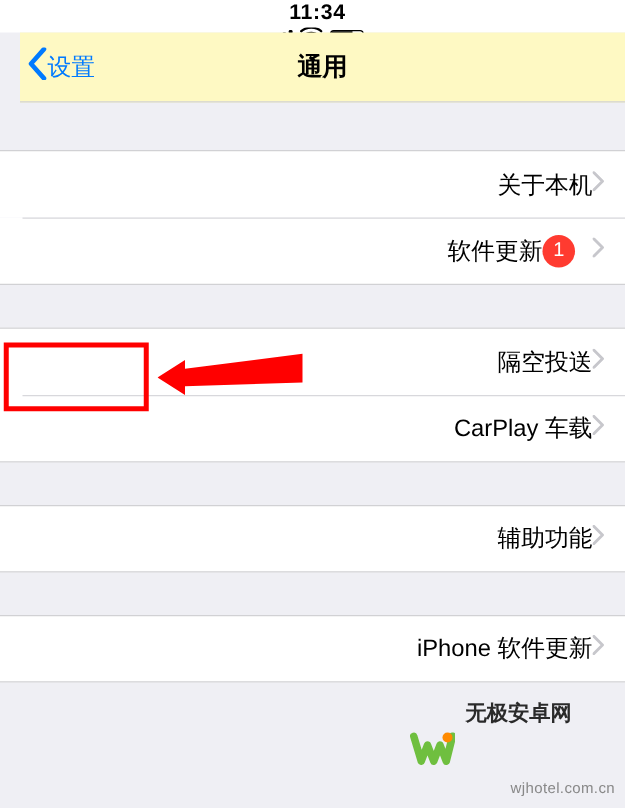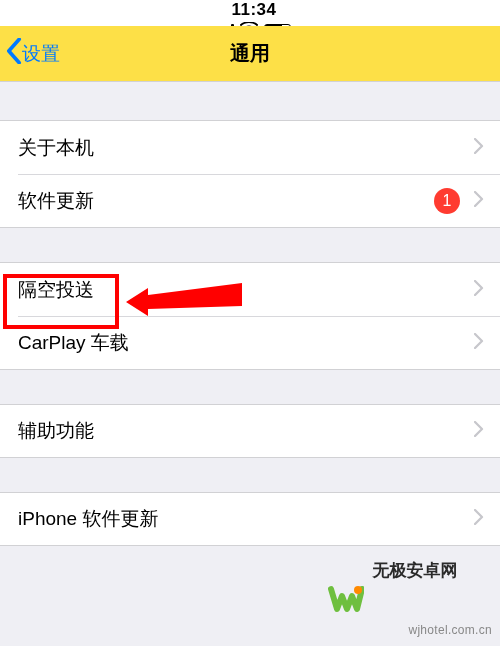--- a/index.html
+++ b/index.html
@@ -33,24 +33,25 @@
     .battery {
       width: 27px; height: 13px; border: 1.5px solid #000; border-radius: 3px;
       position: relative; display: flex; align-items: center;
     }
     .battery::after {
       content: ""; position: absolute; right: -4px; top: 3px;
       width: 2.5px; height: 5px; background: #000; border-radius: 0 2px 2px 0;
     }
     .battery-fill { width: 65%; height: 100%; background: #000; border-radius: 1px 0 0 1px; margin-left: 0.5px; }
     .nav-bar {
-      height: 56px; background: #fde047;
+      height: 56px; background: #fef9c3;
       display: flex; align-items: center; justify-content: center;
       position: relative;
       border-bottom: 1px solid #d1d1d4;
+      margin-left: 16px;
     }
     .back {
       position: absolute; left: 6px; top: 0; bottom: 0;
       display: flex; align-items: center;
       color: #007aff; font-size: 19px;
     }
     .back-chevron svg { width: 16px; height: 26px; }
     .nav-title { font-size: 20px; font-weight: 600; }
     .group { margin-top: 34px; }
     .group.first { margin-top: 38px; }
@@ -62,21 +63,21 @@
       padding: 0 16px 0 18px;
       position: relative;
       font-size: 19px;
     }
     .row + .row::before {
       content: ""; position: absolute; top: 0; left: 18px; right: 0;
       height: 1px; background: #d8d8dc;
     }
     .group > .row:first-child { border-top: 1px solid #d1d1d4; }
     .group > .row:last-child { border-bottom: 1px solid #d1d1d4; }
-    .row-label { flex: 1; color: #000; }
+    .row-label { flex: 1; color: #000; text-align: right; }
     .chevron svg { width: 10px; height: 16px; }
     .badge {
       width: 26px; height: 26px; border-radius: 50%;
       background: #ff3b30; color: #fff;
       display: flex; align-items: center; justify-content: center;
       font-size: 16px; margin-right: 14px;
     }
     .highlight-box {
       position: absolute; left: 3px; top: 274px;
       width: 116px; height: 55px;

